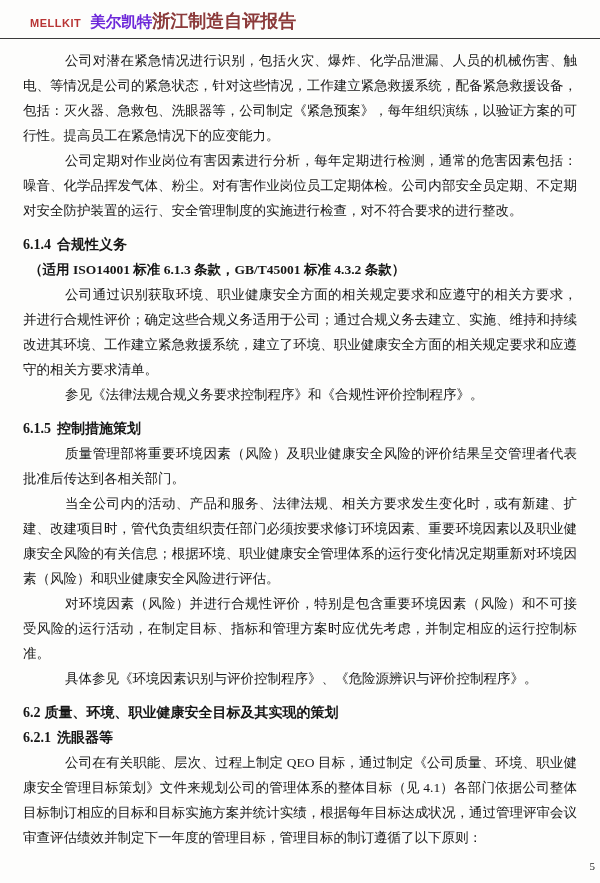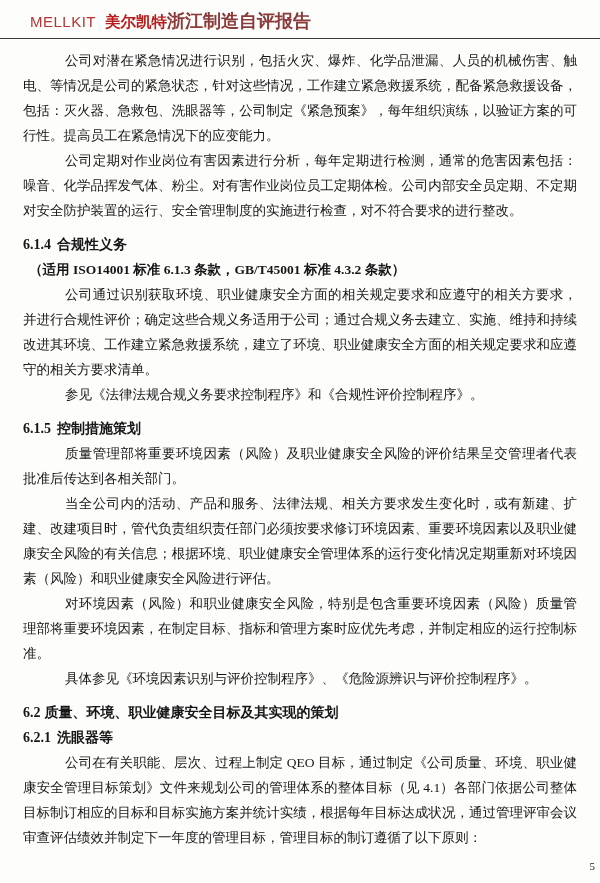--- a/index.html
+++ b/index.html
@@ -23,29 +23,29 @@
     position:relative;
   }
   
   .hdr{
     padding:9px 23px 5px 30px;
     border-bottom:1.5px solid var(--rule);
     white-space:nowrap;
   }
   .hdr .logo{
     font-family:"Liberation Sans","DejaVu Sans",sans-serif;
-    font-weight:normal;
-    font-size:15px;
+    font-weight:bold;
+    font-size:11px;
     color:var(--logo-red);
     letter-spacing:.5px;
   }
   .hdr .company{
     font-size:15.5px;
     font-weight:600;
-    color:#b91c1c;
+    color:#6d28d9;
     margin-left:5px;
   }
   .hdr .title{
     font-size:18px;
     font-weight:600;
     color:var(--title-maroon);
   }
   
   .main{
     padding:9px 23px 0 23px;
@@ -108,21 +108,21 @@
     <p class="para">公司通过识别获取环境、职业健康安全方面的相关规定要求和应遵守的相关方要求，并进行合规性评价；确定这些合规义务适用于公司；通过合规义务去建立、实施、维持和持续改进其环境、工作建立紧急救援系统，建立了环境、职业健康安全方面的相关规定要求和应遵守的相关方要求清单。</p>
 
     <p class="para">参见《法律法规合规义务要求控制程序》和《合规性评价控制程序》。</p>
 
     <h3 class="hd"><span class="hd-num">6.1.5</span><span>控制措施策划</span></h3>
 
     <p class="para">质量管理部将重要环境因素（风险）及职业健康安全风险的评价结果呈交管理者代表批准后传达到各相关部门。</p>
 
     <p class="para">当全公司内的活动、产品和服务、法律法规、相关方要求发生变化时，或有新建、扩建、改建项目时，管代负责组织责任部门必须按要求修订环境因素、重要环境因素以及职业健康安全风险的有关信息；根据环境、职业健康安全管理体系的运行变化情况定期重新对环境因素（风险）和职业健康安全风险进行评估。</p>
 
-    <p class="para">对环境因素（风险）和职业健康安全风险，特别是包含重要环境因素（风险）质量管理部将重要环境因素，在制定目标、指标和管理方案时应优先考虑，并制定相应的运行控制标准。</p>
+    <p class="para">对环境因素（风险）并进行合规性评价，特别是包含重要环境因素（风险）和不可接受风险的运行活动，在制定目标、指标和管理方案时应优先考虑，并制定相应的运行控制标准。</p>
 
     <p class="para">具体参见《环境因素识别与评价控制程序》、《危险源辨识与评价控制程序》。</p>
 
     <h3 class="hd"><span class="hd-num wide">6.2</span><span>质量、环境、职业健康安全目标及其实现的策划</span></h3>
 
     <h3 class="hd tight"><span class="hd-num">6.2.1</span><span>洗眼器等</span></h3>
 
     <p class="para">公司在有关职能、层次、过程上制定 QEO 目标，通过制定《公司质量、环境、职业健康安全管理目标策划》文件来规划公司的管理体系的整体目标（见 4.1）各部门依据公司整体目标制订相应的目标和目标实施方案并统计实绩，根据每年目标达成状况，通过管理评审会议审查评估绩效并制定下一年度的管理目标，管理目标的制订遵循了以下原则：</p>
 
 

